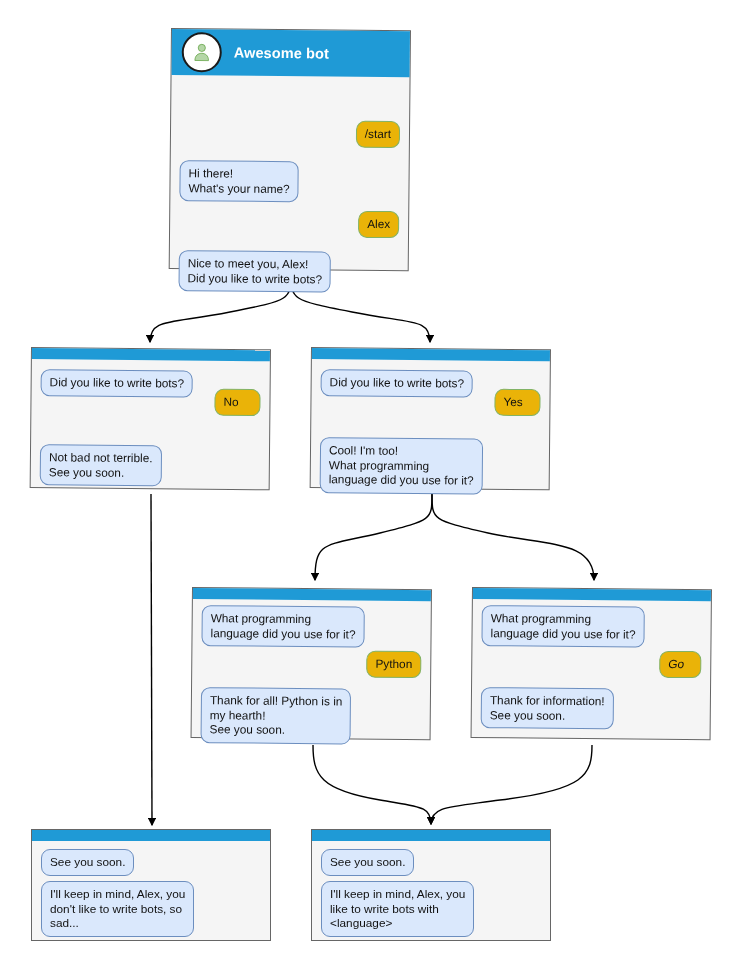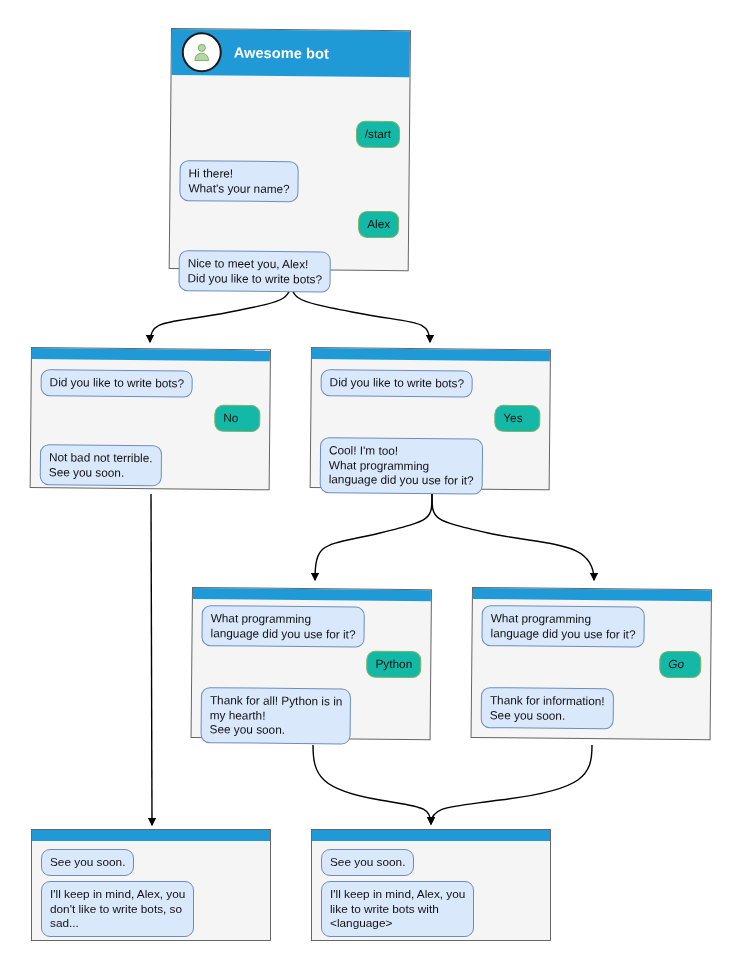--- a/index.html
+++ b/index.html
@@ -74,21 +74,21 @@
     padding:5px 8px 5px 8px;
     border-radius:9px;
     white-space:pre-line;
   }
   .msg.bot{
     background:#dae8fc;
     border:1px solid #6c8ebf;
     left:9px;
   }
   .msg.user{
-    background:#14b8a6;
+    background:#eab308;
     border:1px solid #82b366;
     text-align:left;
   }
 </style>
 </head>
 <body>
 
 <div id="canvas">
 
   <svg id="edges" viewBox="0 0 743 971" xmlns="http://www.w3.org/2000/svg">
@@ -128,31 +128,31 @@
       <div class="msg user" style="left:auto;right:9px;top:134px;margin-left:40px;">Alex</div>
       <div class="msg bot" style="top:175px;">Nice to meet you, Alex!
 Did you like to write bots?</div>
     </div>
   </div>
 
   <div class="card skew" style="left:31px;top:347px;width:240px;height:141px;">
     <div class="card-header"></div>
     <div class="chat-body">
       <div class="msg bot" style="top:10px;">Did you like to write bots?</div>
-      <div class="msg user" style="left:auto;right:9px;top:44px;min-width:46px;">No</div>
+      <div class="msg user" style="left:auto;right:9px;top:28px;min-width:46px;">No</div>
       <div class="msg bot" style="top:85px;">Not bad not terrible.
 See you soon.</div>
     </div>
   </div>
 
   <div class="card skew" style="left:311px;top:347px;width:240px;height:141px;">
     <div class="card-header"></div>
     <div class="chat-body">
       <div class="msg bot" style="top:10px;">Did you like to write bots?</div>
-      <div class="msg user" style="left:auto;right:9px;top:44px;min-width:46px;">Yes</div>
+      <div class="msg user" style="left:auto;right:9px;top:28px;min-width:46px;">Yes</div>
       <div class="msg bot" style="top:78px;">Cool! I'm too!
 What programming
 language did you use for it?</div>
     </div>
   </div>
 
   <div class="card skew" style="left:192px;top:587px;width:240px;height:151px;">
     <div class="card-header"></div>
     <div class="chat-body">
       <div class="msg bot" style="top:6px;">What programming

